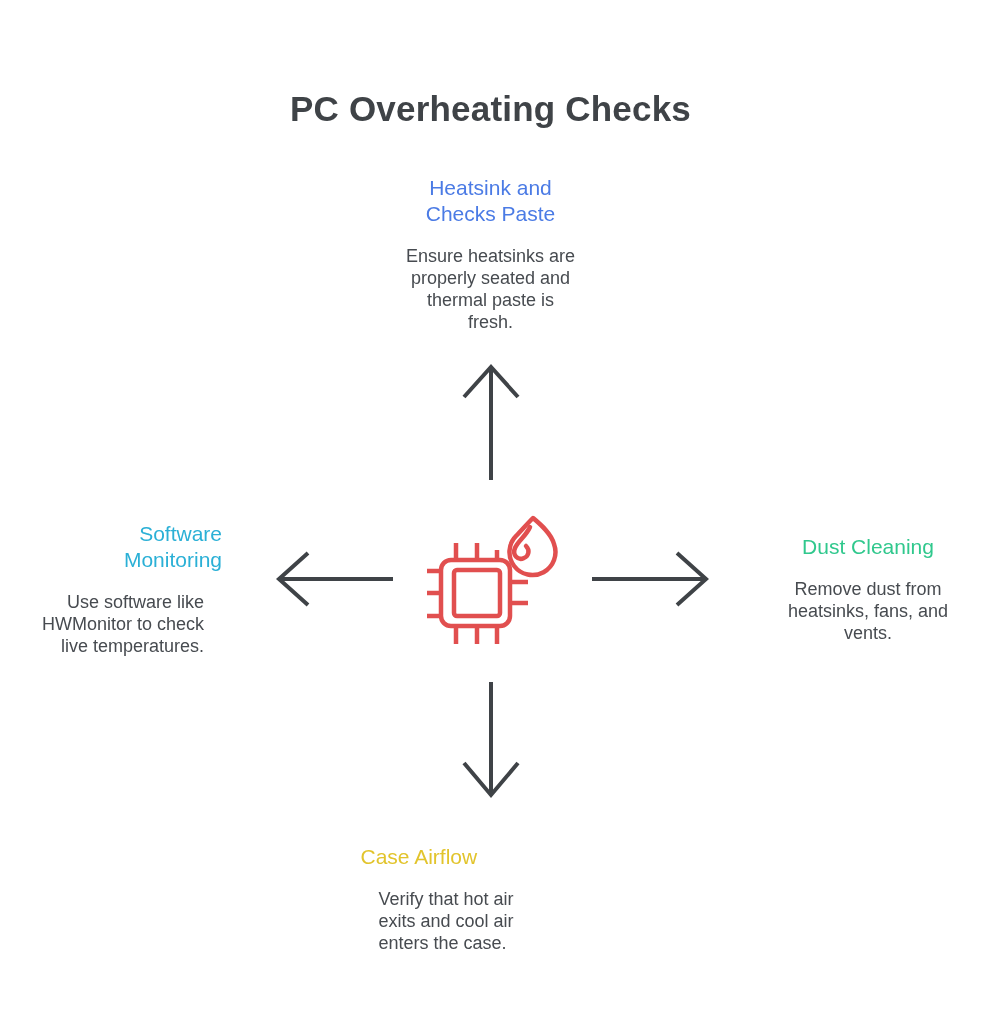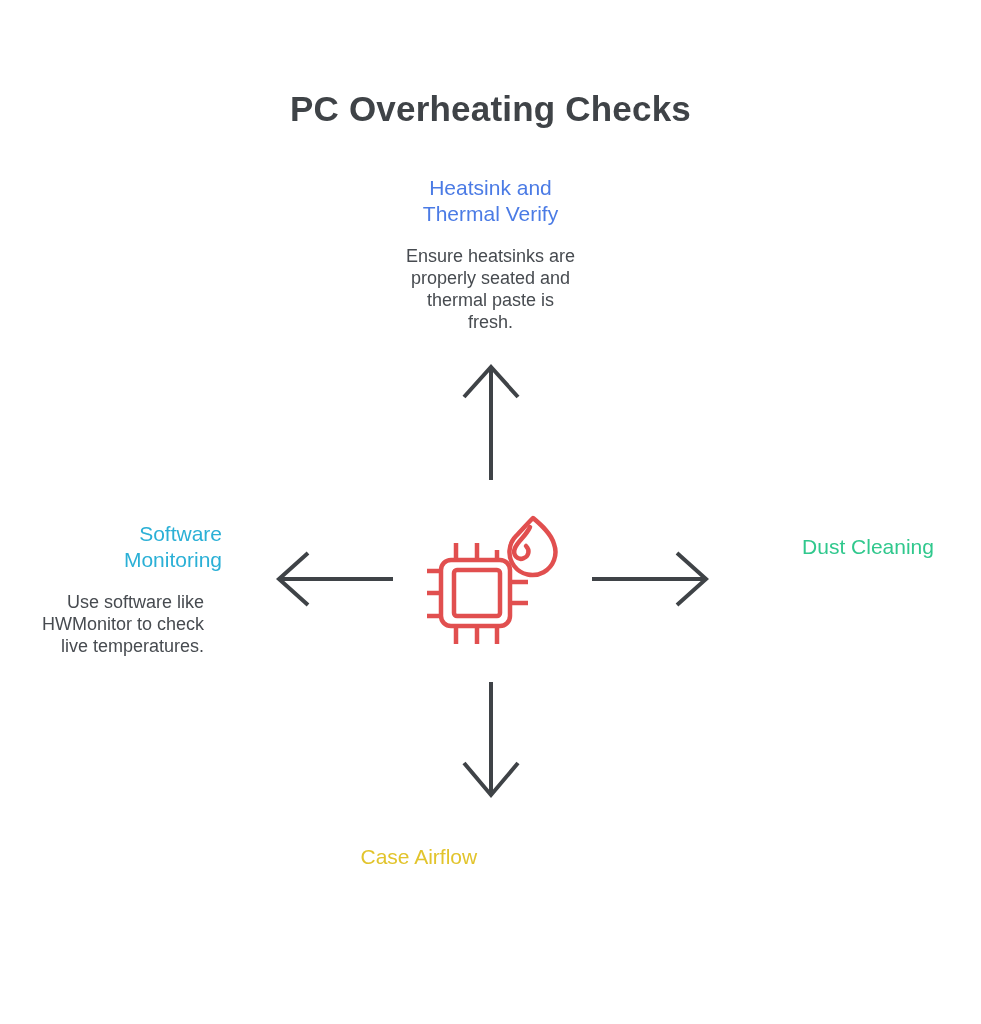--- a/index.html
+++ b/index.html
@@ -83,41 +83,47 @@
 </style>
 </head>
 <body>
 
 <div class="canvas">
 
   <h1 class="title">PC Overheating Checks</h1>
 
   <section class="node node-top">
     <h2 class="heading" style="color: rgb(75, 123, 229);">Heatsink and
-Thermal Verify</h2>
+Checks Paste</h2>
     <p class="body">Ensure heatsinks are
 properly seated and
 thermal paste is
 fresh.</p>
   </section>
 
   <section class="node node-left">
     <h2 class="heading" style="color: rgb(43, 176, 214);">Software
 Monitoring</h2>
     <p class="body">Use software like
 HWMonitor to check
 live temperatures.</p>
   </section>
 
   <section class="node node-right">
     <h2 class="heading" style="color: rgb(48, 200, 141);">Dust Cleaning</h2>
+    <p class="body">Remove dust from
+heatsinks, fans, and
+vents.</p>
   </section>
 
   <section class="node node-bottom">
     <h2 class="heading" style="color: rgb(226, 196, 44);">Case Airflow</h2>
+    <p class="body">Verify that hot air
+exits and cool air
+enters the case.</p>
   </section>
 
   <svg class="arrow arrow-up" width="62" height="122" viewBox="0 0 62 122" aria-hidden="true">
     <path d="M31 6 L31 118"></path>
     <path d="M4 35 L31 5 L58 35"></path>
   </svg>
 
   <svg class="arrow arrow-down" width="62" height="124" viewBox="0 0 62 124" aria-hidden="true">
     <path d="M31 6 L31 117"></path>
     <path d="M4 87 L31 119 L58 87"></path>

